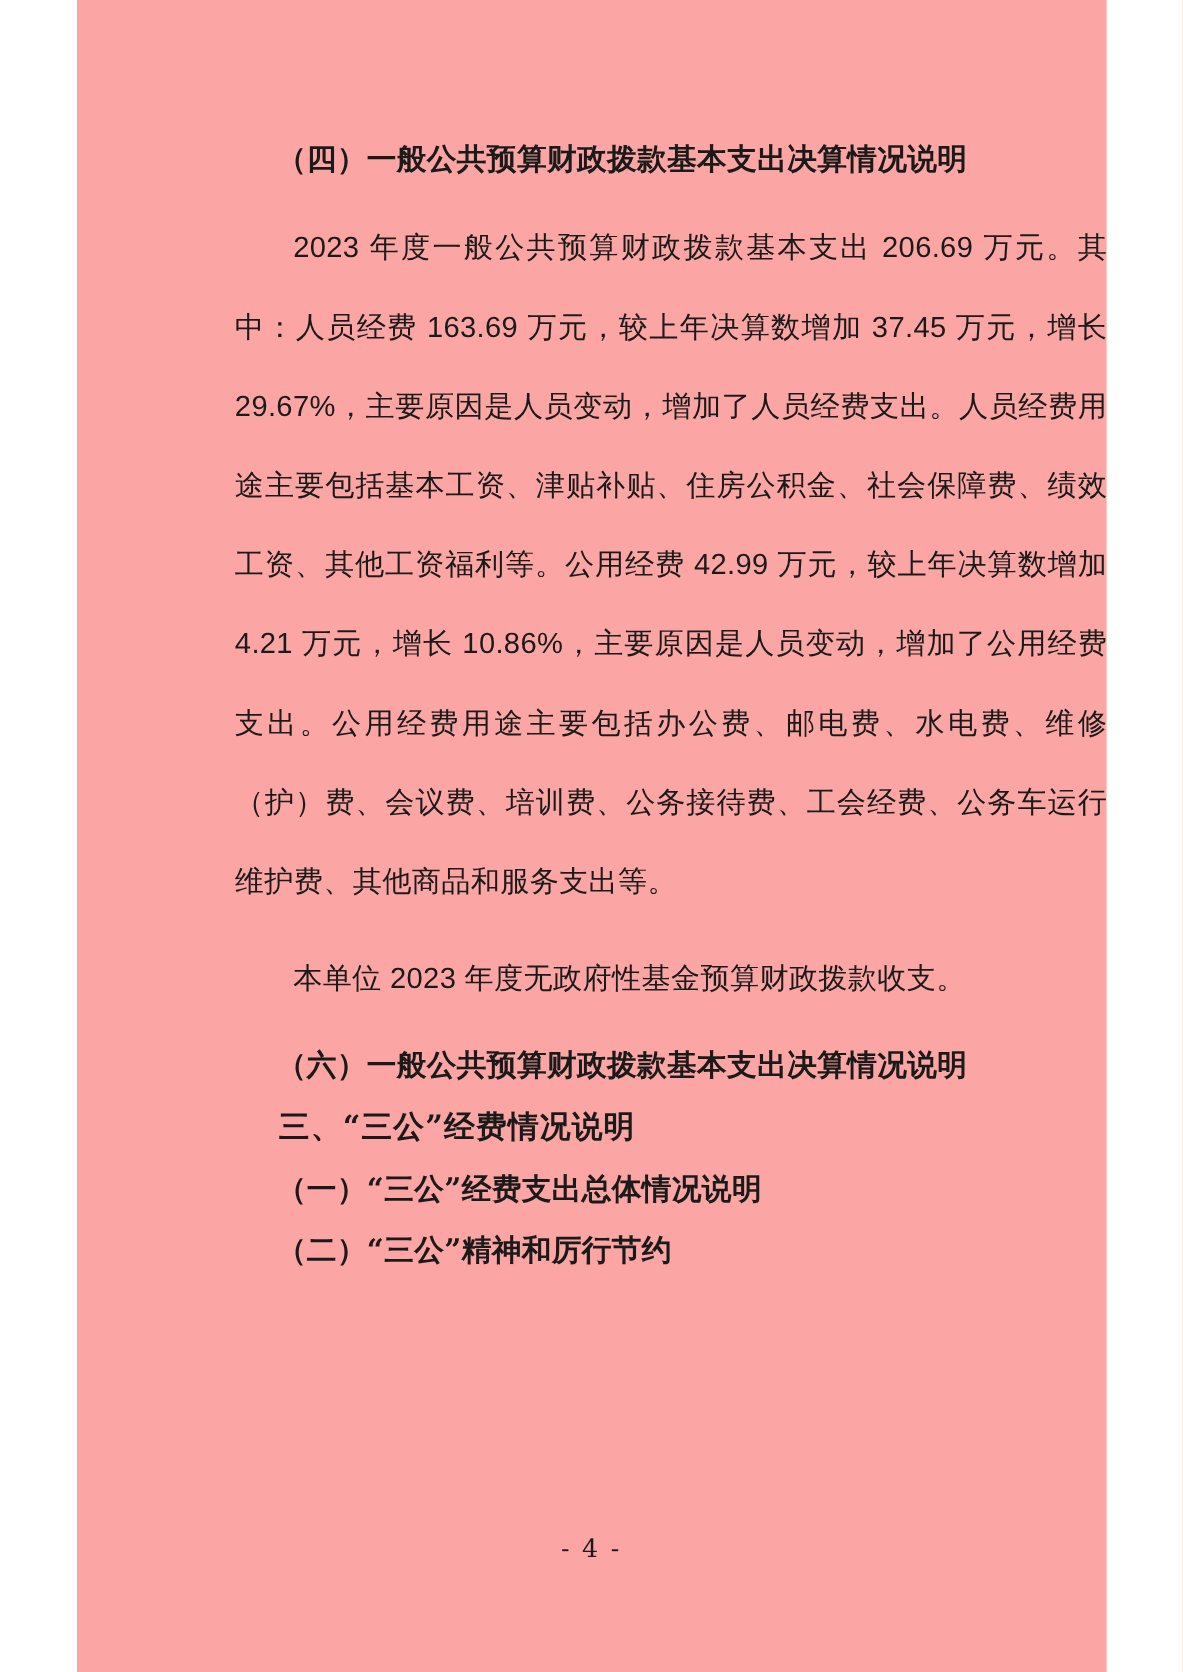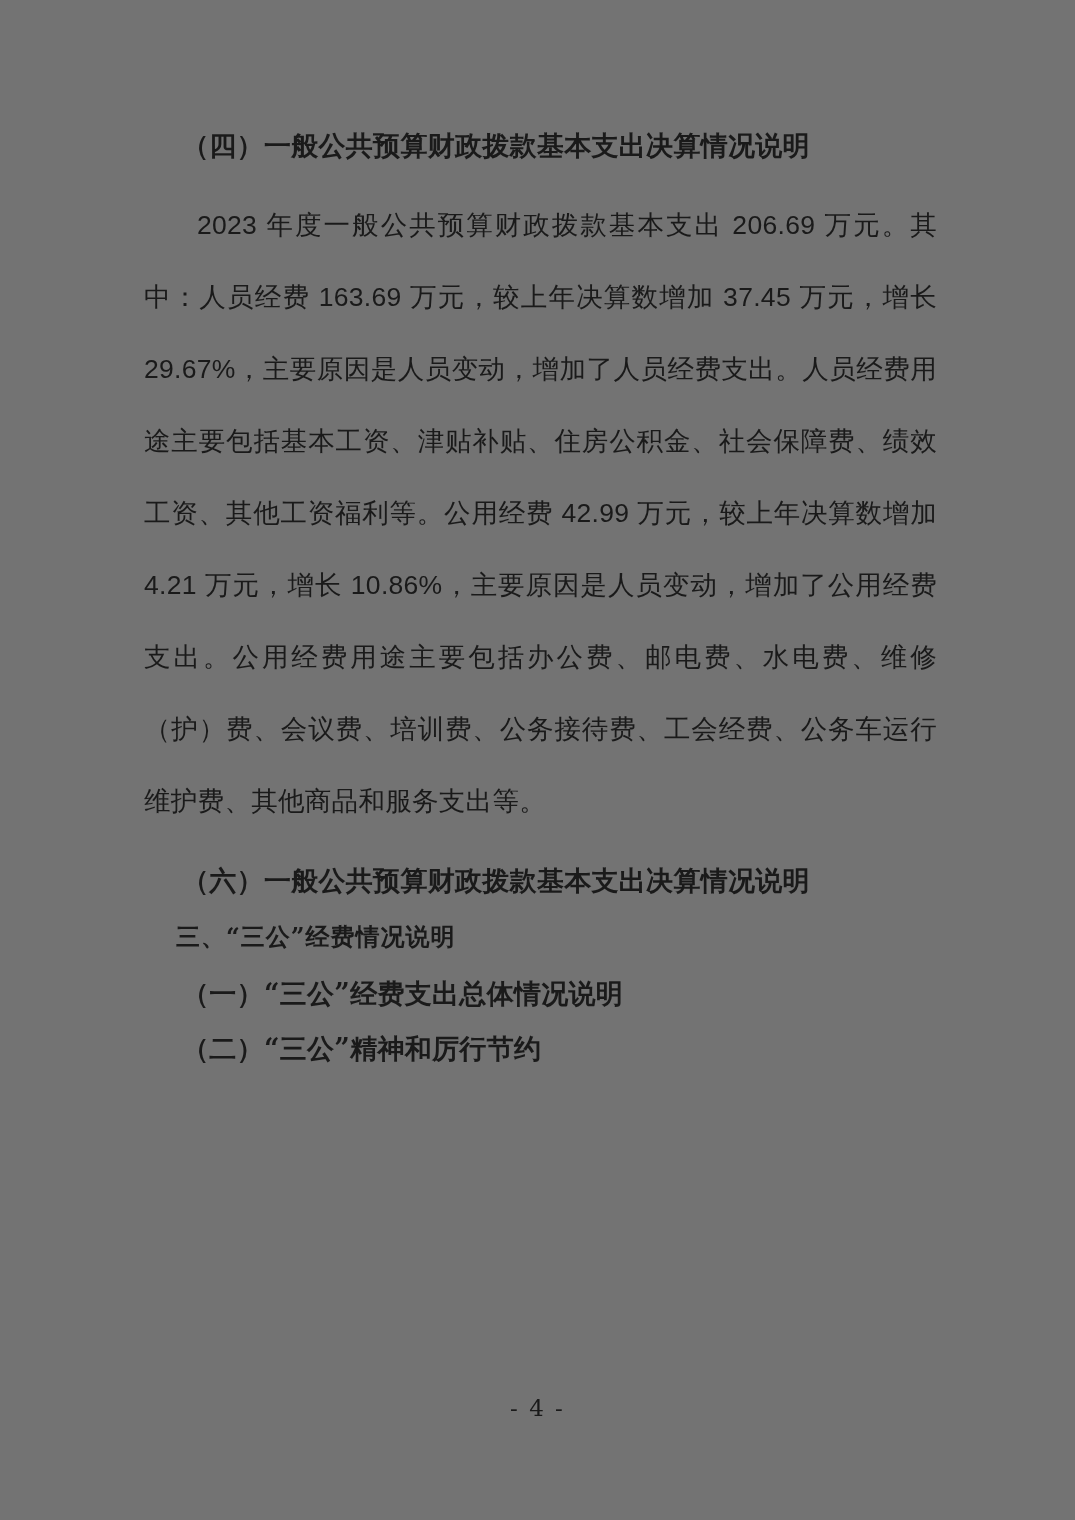--- a/index.html
+++ b/index.html
@@ -2,24 +2,24 @@
 <html><head>
 <meta charset="utf-8">
 <style>
   html, body {
     margin: 0;
     padding: 0;
     background: #ffffff;
   }
   .page {
     position: relative;
-    width: 1075px;
+    width: 936px;
     height: 1520px;
     margin: 0 auto;
-    background: #737373;
+    background: #fca5a5;
     box-sizing: border-box;
     overflow: hidden;
   }
   .content {
     position: absolute;
     left: 128px;
     top: 118px;
     width: 825px;
     color: #1a1a1a;
   }
@@ -39,21 +39,21 @@
     font-family: "DejaVu Serif", "Liberation Serif", serif;
     font-size: 27px;
     font-weight: bold;
     line-height: 55px;
     margin: 0;
     text-indent: 2em;
     letter-spacing: 0.3px;
   }
   .heading-main {
     font-family: "DejaVu Serif", "Liberation Serif", serif;
-    font-size: 24px;
+    font-size: 28px;
     font-weight: bold;
     line-height: 58px;
     margin: 0;
     text-indent: 2em;
     letter-spacing: 1px;
   }
   .page-number {
     position: absolute;
     left: 0;
     right: 0;
@@ -67,20 +67,21 @@
 </style>
 </head>
 <body>
 
 <div class="page">
   <div class="content">
 
     <div class="heading">（四）一般公共预算财政拨款基本支出决算情况说明</div>
     <div class="para indent">2023 年度一般公共预算财政拨款基本支出 206.69 万元。其中：人员经费 163.69 万元，较上年决算数增加 37.45 万元，增长 29.67%，主要原因是人员变动，增加了人员经费支出。人员经费用途主要包括基本工资、津贴补贴、住房公积金、社会保障费、绩效工资、其他工资福利等。公用经费 42.99 万元，较上年决算数增加 4.21 万元，增长 10.86%，主要原因是人员变动，增加了公用经费支出。公用经费用途主要包括办公费、邮电费、水电费、维修（护）费、会议费、培训费、公务接待费、工会经费、公务车运行维护费、其他商品和服务支出等。</div>
 
+    <div class="para indent">本单位 2023 年度无政府性基金预算财政拨款收支。</div>
 
     <div class="heading">（六）一般公共预算财政拨款基本支出决算情况说明</div>
 
     <div class="heading-main">三、“三公”经费情况说明</div>
 
     <div class="heading">（一）“三公”经费支出总体情况说明</div>
 
     <div class="heading">（二）“三公”精神和厉行节约</div>
 
   </div>

